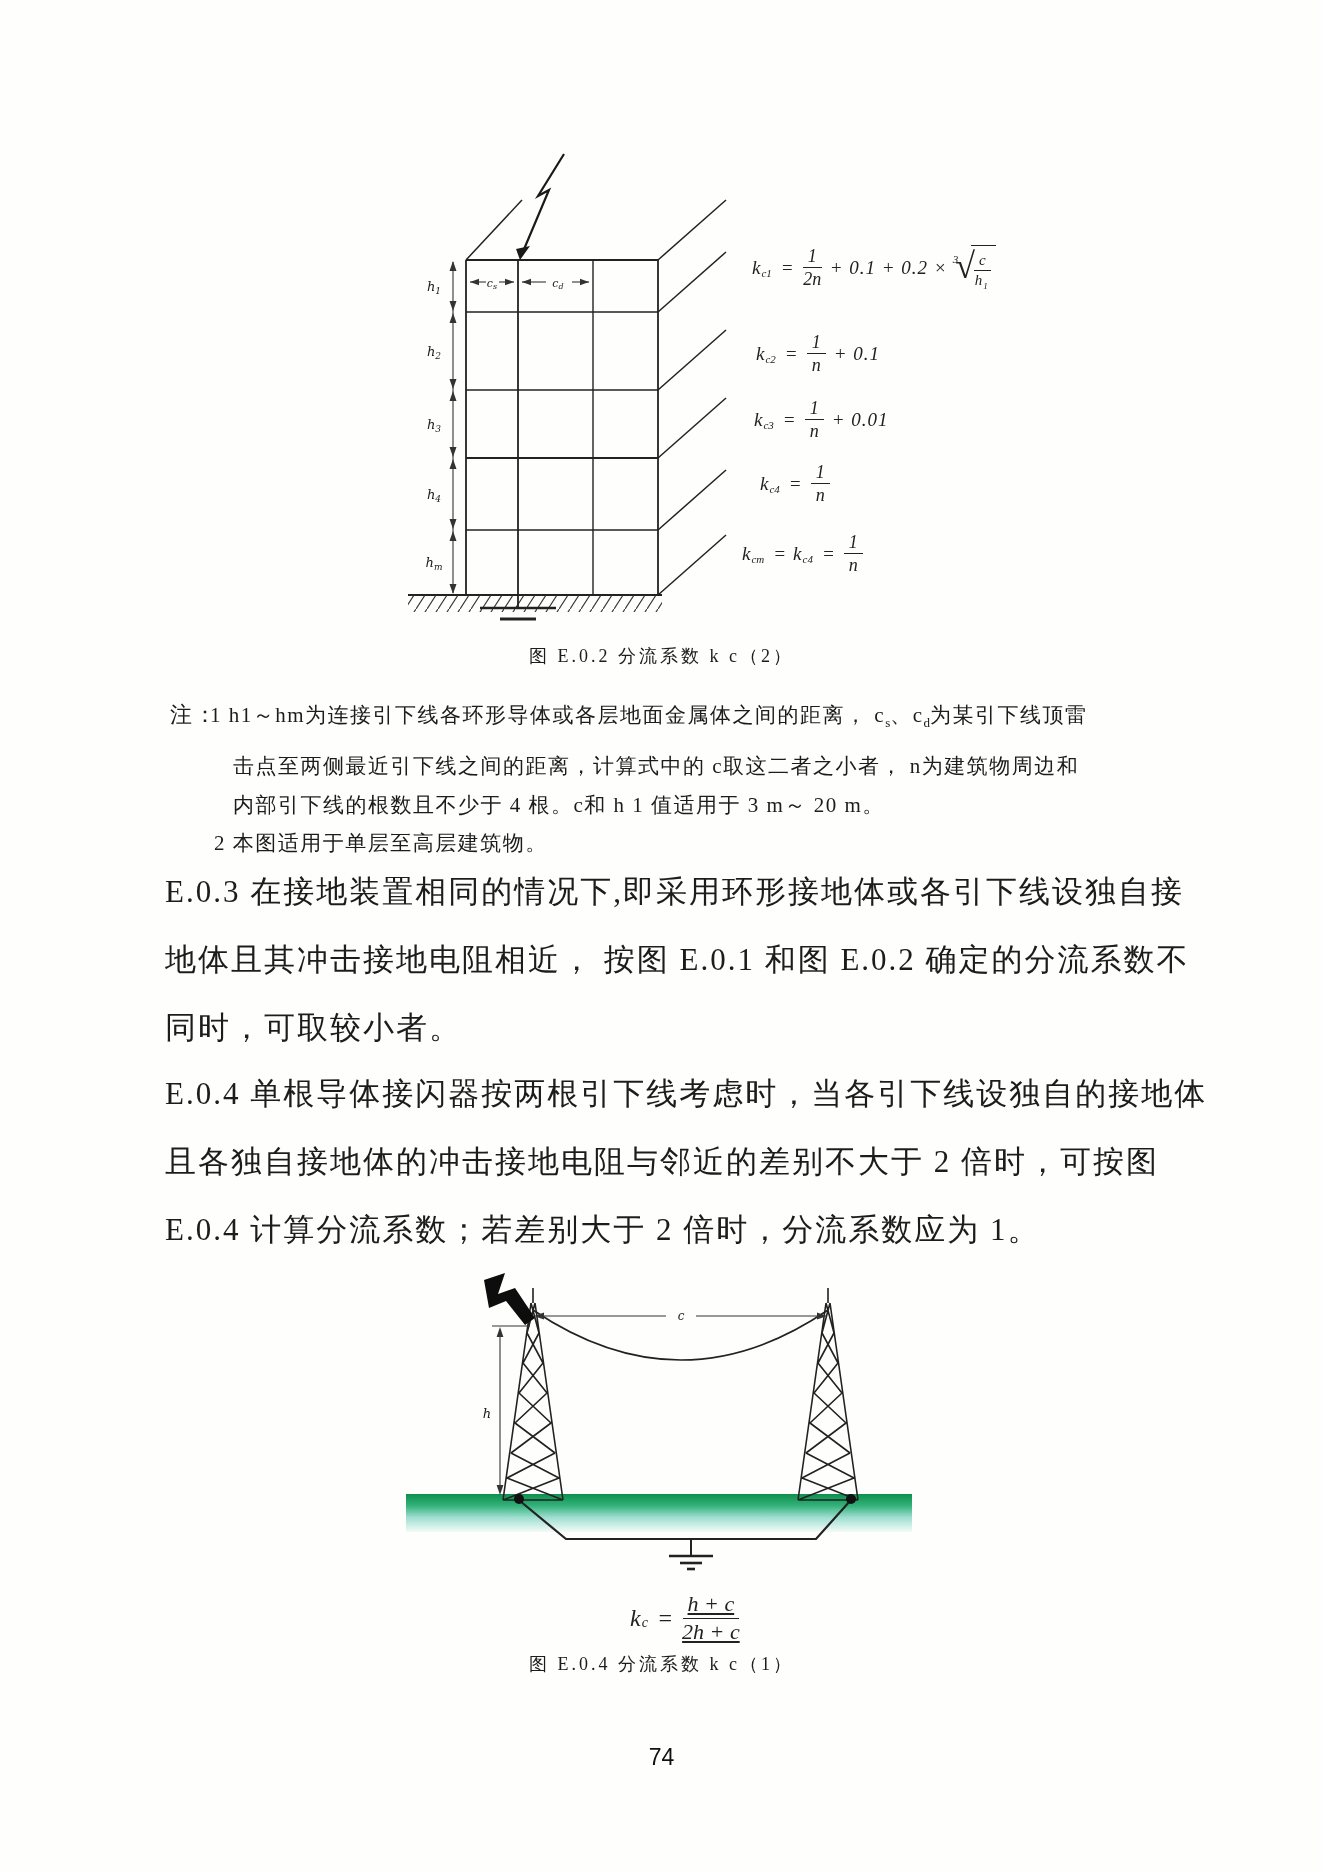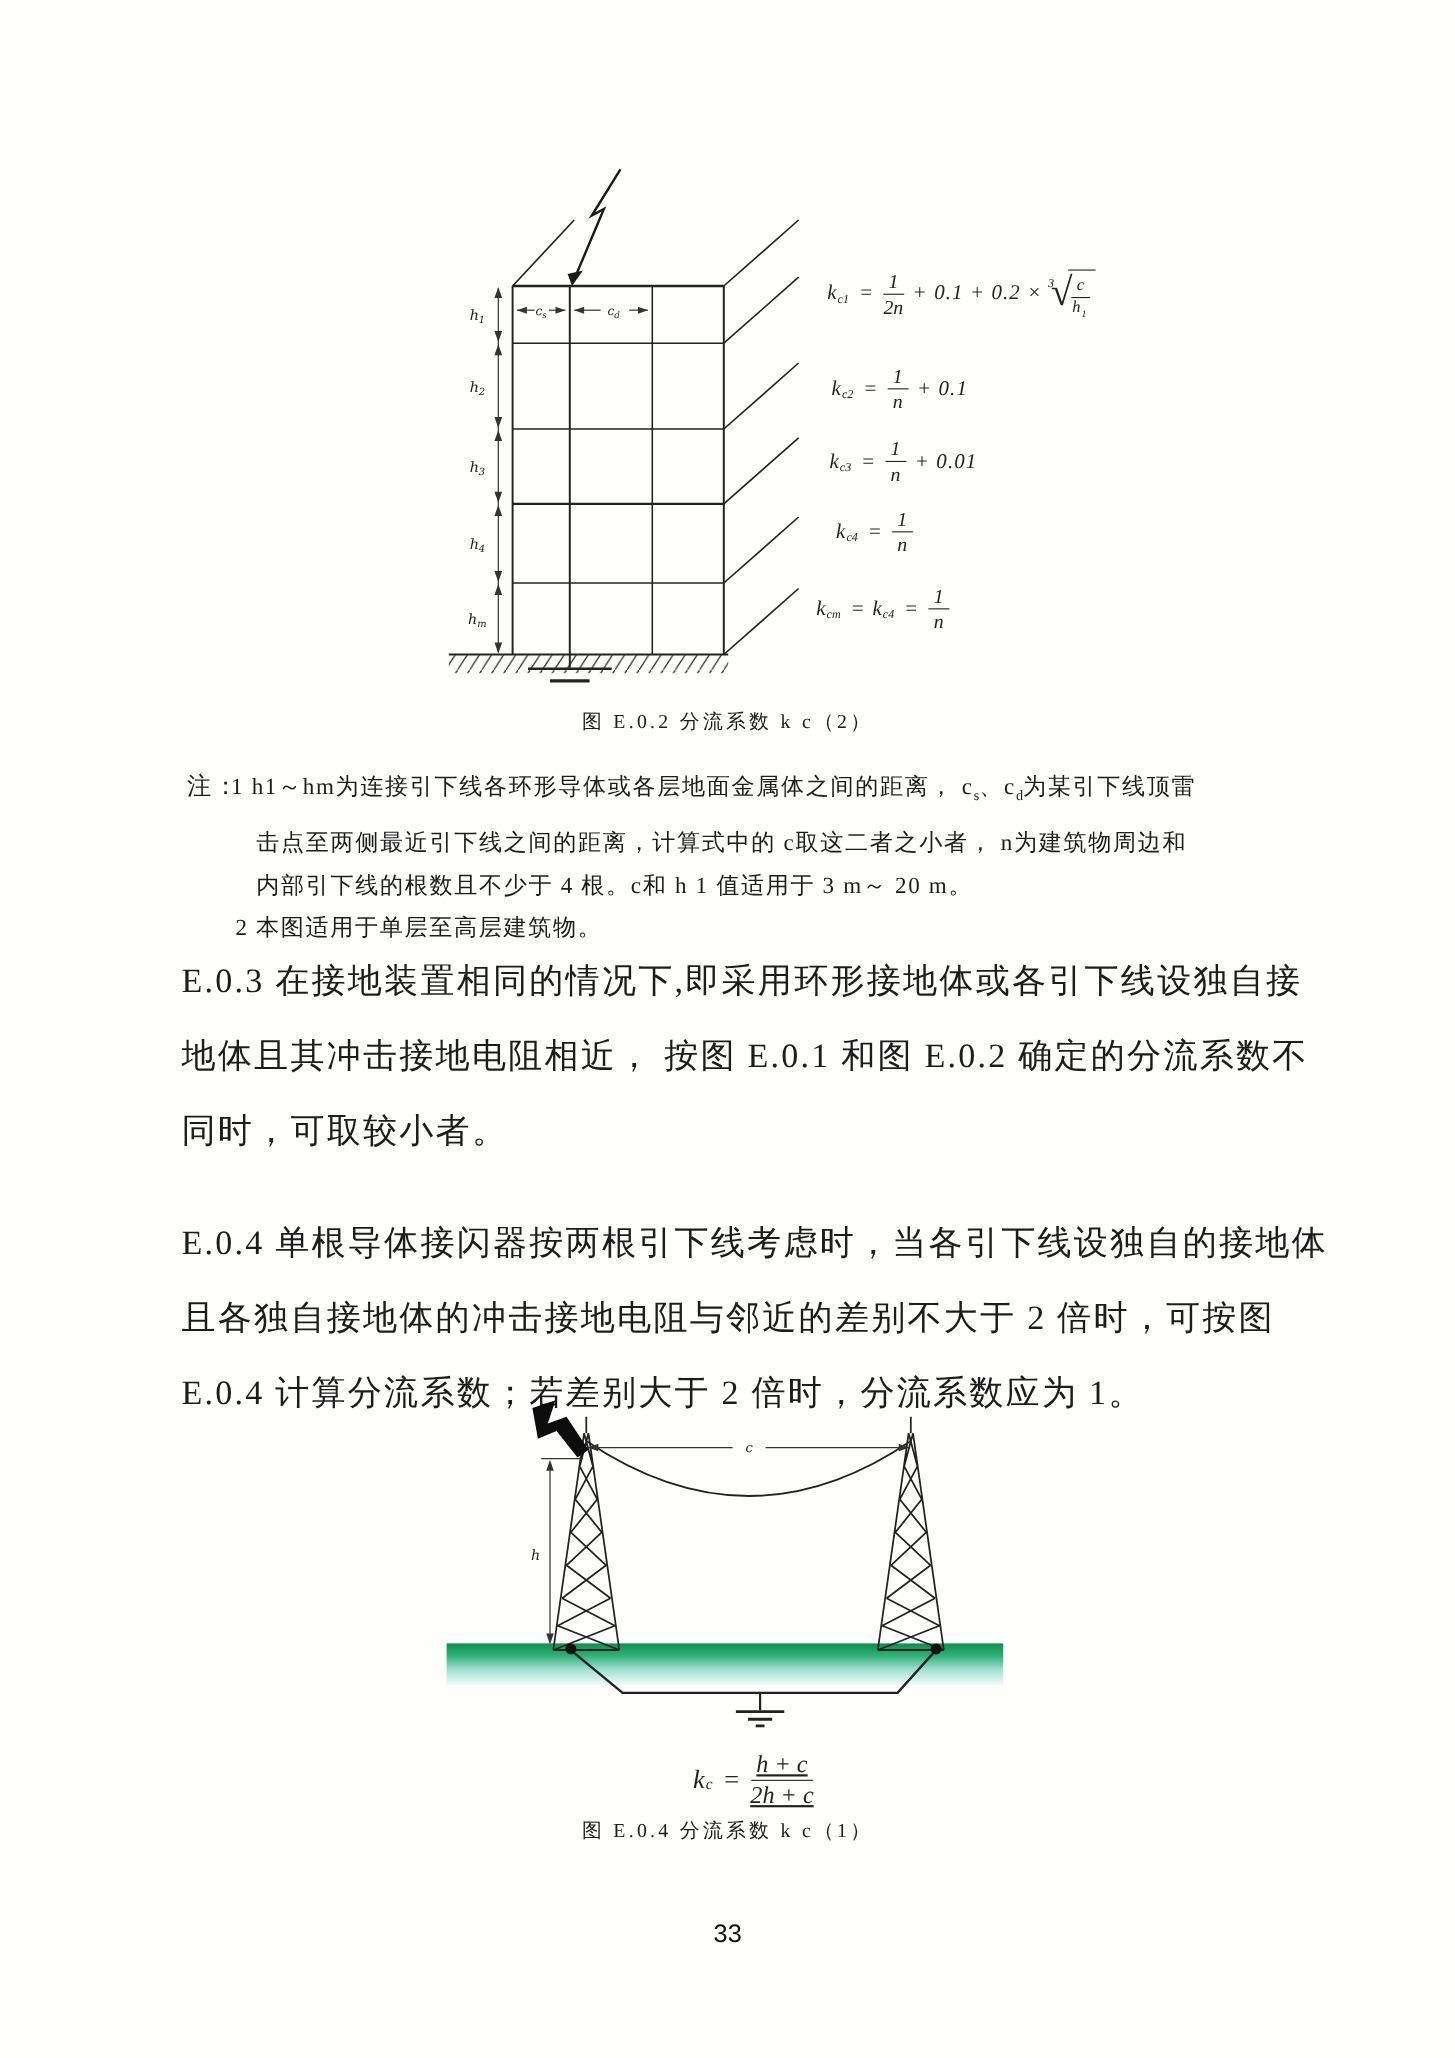--- a/index.html
+++ b/index.html
@@ -23,21 +23,21 @@
   .note-line sub{font-size:13px;letter-spacing:0;}
   .nl1{left:210px;top:701px;}
   .nl2{left:233px;top:752px;}
   .nl3{left:233px;top:791px;}
   .nl4{left:214px;top:829px;}
 
   
   .para{position:absolute;left:165px;font-size:31px;line-height:68px;letter-spacing:2px;
         white-space:nowrap;}
   .e03{top:858px;}
-  .e04{top:1096px;}
+  .e04{top:1060px;}
 
   
   .formula{position:absolute;display:flex;align-items:center;font-style:italic;
            font-size:19px;color:#222;white-space:nowrap;}
   .formula sub{font-size:11px;font-style:italic;transform:translateY(5px);margin:0 2px 0 1px;}
   .feq{margin:0 7px;}
   .ftail{margin-left:6px;letter-spacing:1px;}
   .frac{display:inline-flex;flex-direction:column;align-items:center;text-align:center;
         line-height:1.12;font-size:18px;margin:0 2px;}
   .fnum{border-bottom:1.5px solid #222;padding:0 5px 1px;}
@@ -286,15 +286,15 @@
       <sub>c</sub>
     <span class="feq">=</span>
     <span class="frac">
         <span class="fnum">h + c</span>
         <span class="fden">2h + c</span>
       </span>
   </div>
 
   <div class="caption cap2">图 E.0.4 分流系数 k c（1）</div>
 
-  <div class="page-number">33</div>
+  <div class="page-number">74</div>
 
 </div>
 
 </body></html>

